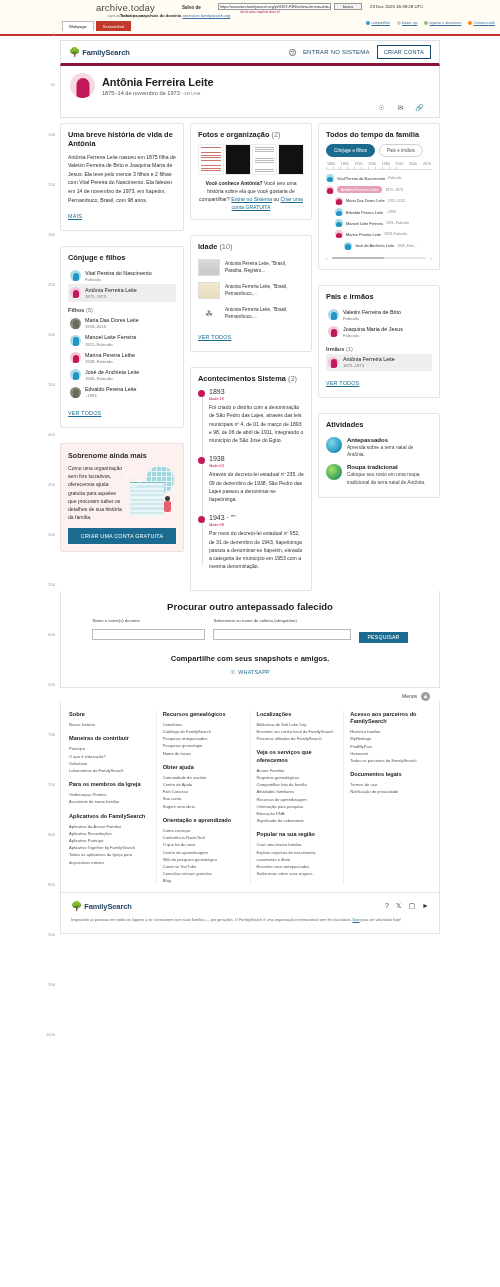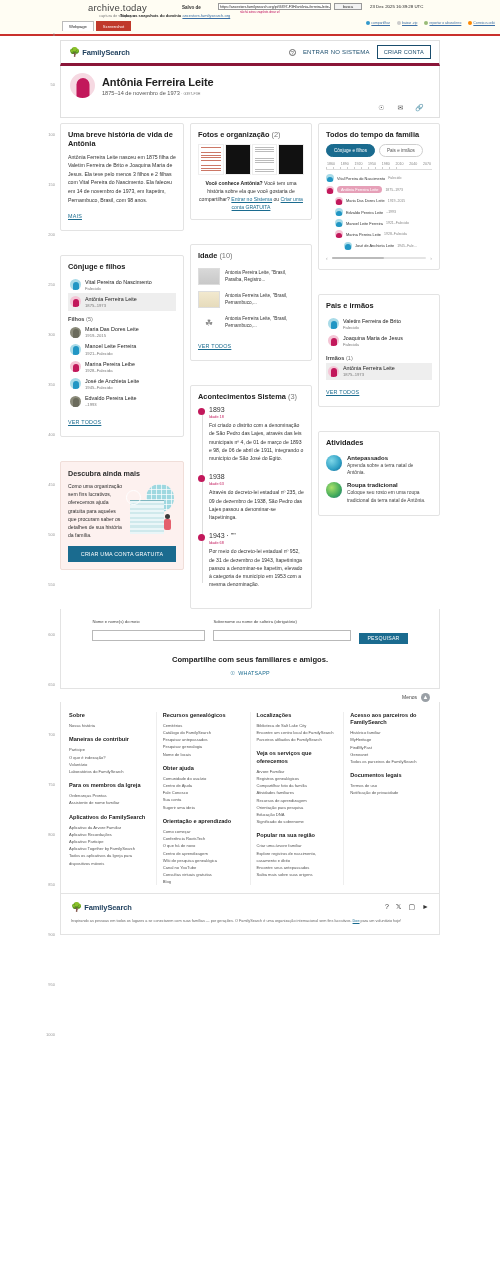--- a/index.html
+++ b/index.html
@@ -7,21 +7,21 @@
     width: 500px;
     background: #ffffff;
     font-family: "Liberation Sans", sans-serif;
     color: #2e2e2e;
   }
   body { position: relative; width: 500px; height: 1287px; overflow: hidden; }
 
   
   .az-bar { width: 500px; background: #fffdf3; border-bottom: 2px solid #c9302c;
             padding: 3px 0 0 0; position: relative; height: 36px; }
-  .az-logo { position: absolute; left: 60px; top: 2px; text-align: center; width: 115px; }
+  .az-logo { position: absolute; left: 68px; top: 2px; text-align: center; width: 115px; }
   .az-logo .t1 { font-size: 9.5px; color: #444; letter-spacing: .2px; }
   .az-logo .t2 { font-size: 3.6px; color: #777; letter-spacing: .1px; margin-top: 1px; }
   .az-saved { position: absolute; left: 182px; top: 5px; font-size: 4.6px; color: #333; font-weight: bold;}
   .az-url { position: absolute; left: 218px; top: 3px; width: 113px; height: 7px;
             border: 1px solid #999; background: #fff; font-size: 3.6px; color: #222;
             padding: 0 1px; line-height: 7px; overflow: hidden; white-space: nowrap; }
   .az-urlsub { position: absolute; left: 240px; top: 11px; font-size: 2.6px; color: #b05; }
   .az-search { position: absolute; left: 334px; top: 3px; width: 28px; height: 7px;
                border: 1px solid #999; background: #f2f2f2; font-size: 3.8px; text-align: center;
                line-height: 7px; color: #222; }
@@ -67,21 +67,21 @@
                    width: 13px; height: 20px; border-radius: 7px 7px 0 0; background: #c2185b; }
   .person-name { font-size: 11px; font-weight: bold; color: #222; letter-spacing: -.1px; }
   .person-dates { font-size: 5.6px; color: #555; margin-top: 2px; }
   .person-dates .pid { font-size: 3.6px; color: #777; }
   .share-icons { display: flex; gap: 10px; justify-content: flex-end; margin-top: 5px; padding-right: 6px; }
   .sh { width: 9px; height: 9px; color: #555; font-size: 7px; display:flex;
         align-items:center; justify-content:center; }
 
   
   .cols { display: flex; gap: 6px; padding: 5px 0 0 0; }
-  .col { display: flex; flex-direction: column; gap: 24px; }
+  .col { display: flex; flex-direction: column; gap: 15px; }
   .col1 { width: 124px; }
   .col2 { width: 122px; }
   .col3 { width: 122px; }
   .card { background: #fff; border: 1px solid #e3e3e3; border-radius: 2px; padding: 7px 7px 8px; }
   .card h3 { font-size: 7.4px; font-weight: bold; color: #222; line-height: 1.2; margin-bottom: 4px; }
   .card h3 .cnt { font-weight: normal; color: #777; }
   .bio { font-size: 5.2px; line-height: 1.65; color: #333; }
   .link { font-size: 5.4px; color: #1a6b8f; letter-spacing: .2px; display: inline-block; margin-top: 5px; }
 
   
@@ -388,21 +388,21 @@
               <div>
                 <div class="pname">Edvaldo Pereira Leite</div>
                 <div class="pdate">–1993</div>
               </div>
             </div>
           </div>
         <a class="link" href="#">VER TODOS</a>
       </div>
 
       <div class="promo">
-        <h3>Descubra ainda mais</h3>
+        <h3>Sobrenome ainda mais</h3>
         <div class="promo-body">
           <div class="promo-txt">Como uma organização sem fins lucrativos, oferecemos ajuda gratuita para aqueles que procuram saber os detalhes de sua história da família.</div>
           <div class="promo-art">
             <div class="globe"></div>
             <div class="bldg"></div>
             <div class="magn"></div>
             <div class="person-art"></div>
           </div>
         </div>
         <div class="promo-btn">CRIAR UMA CONTA GRATUITA</div>
@@ -599,32 +599,33 @@
                 <div class="act-d">Coloque seu rosto em uma roupa tradicional da terra natal de Antônia.</div>
               </div>
             </div>
           </div>
       </div>
 
     </div>
   </div>
 
   <div class="search-sec">
+    <h2>Procurar outro antepassado falecido</h2>
     <div class="s-fields">
       <div class="fgrp">
         <div class="flabel">Nome e nome(s) do meio</div>
         <input class="finput f1" value="" style="">
       </div>
       <div class="fgrp">
         <div class="flabel">Sobrenome ou nome de solteira (obrigatório)</div>
         <input class="finput f2" value="" style="">
       </div>
       <div class="pesq">PESQUISAR</div>
     </div>
-    <div class="share-t">Compartilhe com seus familiares e amigos.</div>
+    <div class="share-t">Compartilhe com seus snapshots e amigos.</div>
     <div class="wapp">
       <span>☉</span>
       <span>WHATSAPP</span>
     </div>
   </div>
 
   <div class="menos">
     <span>Menos</span>
     <span class="circ">▲</span>
   </div>

